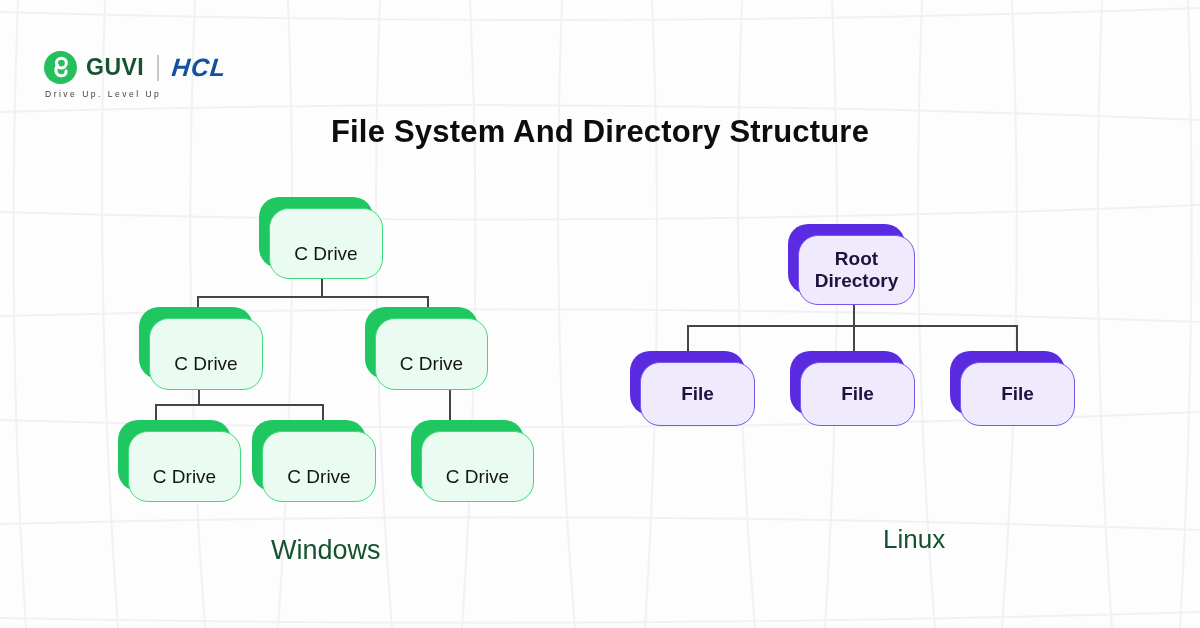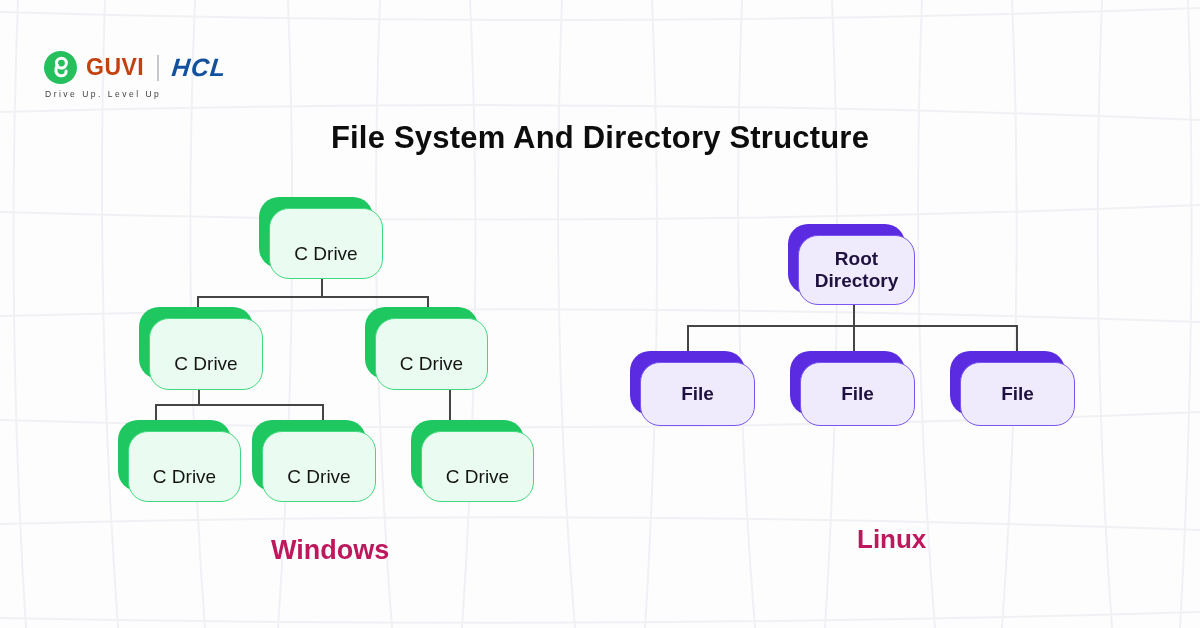--- a/index.html
+++ b/index.html
@@ -6,48 +6,48 @@
   html,body { width: 1200px; height: 628px; }
   body { font-family: "Liberation Sans", sans-serif; background: #fdfdfe; overflow: hidden; }
 
   .canvas { position: relative; width: 1200px; height: 628px; background: #fdfdfe; overflow: hidden; }
 
   .bg-grid { position: absolute; inset: 0; z-index: 0; }
 
   
   .logo-row { position: absolute; left: 44px; top: 51px; display: flex; align-items: center; gap: 9px; z-index: 2; }
   .guvi-mark { width: 33px; height: 33px; display: block; }
-  .guvi-word { font-size: 23px; font-weight: 700; color: #c2410c; letter-spacing: 0.5px; }
+  .guvi-word { font-size: 23px; font-weight: 700; color: #14532d; letter-spacing: 0.5px; }
   .logo-divider { width: 2px; height: 26px; background: #c7c7cc; margin: 0 4px; }
   .hcl-word { font-size: 25px; font-weight: 900; font-style: italic; color: var(--hcl-blue); letter-spacing: 1px; transform: skewX(-6deg); }
   .tagline { position: absolute; left: 45px; top: 89px; font-size: 8.5px; letter-spacing: 2.5px; color: #3f3f3f; z-index: 2; white-space: nowrap; }
 
   
-  .title { position: absolute; left: 0; top: 120px; width: 100%; text-align: center; font-size: 31px; font-weight: 800; color: #0d0d0d; letter-spacing: 0.2px; z-index: 2; }
+  .title { position: absolute; left: 0; top: 114px; width: 100%; text-align: center; font-size: 31px; font-weight: 800; color: #0d0d0d; letter-spacing: 0.2px; z-index: 2; }
 
   
   .node { position: absolute; z-index: 2; }
   .node .shadow { position: absolute; left: -10px; top: -11px; width: 100%; height: 100%; border-radius: 20px; }
   .node .card { position: absolute; inset: 0; border-radius: 20px; display: flex; align-items: center; justify-content: center; text-align: center; }
   .node.green .shadow { background: var(--green-accent); }
   .node.green .card { background: var(--green-fill); border: 1.5px solid var(--green-border); }
   .node.purple .shadow { background: var(--purple-accent); }
   .node.purple .card { background: var(--purple-fill); border: 1.5px solid var(--purple-border); }
   .node.green .card span { font-size: 19px; font-weight: 500; color: #151515; margin-top: 20px; }
   .node.purple .card span { font-size: 19px; font-weight: 700; color: #201240; line-height: 1.18; padding: 0 8px; }
 
   
   .line { position: absolute; background: #454545; z-index: 1; }
   .line.v { width: 1.5px; }
   .line.h { height: 1.5px; }
 
   
-  .caption { position: absolute; font-weight: 700; color: #be185d; z-index: 2; }
+  .caption { position: absolute; font-weight: 400; color: #14532d; z-index: 2; }
   .caption.windows { left: 271px; top: 535px; font-size: 27px; }
-  .caption.linux { left: 857px; top: 524px; font-size: 26px; }
+  .caption.linux { left: 883px; top: 524px; font-size: 26px; }
 </style>
 </head>
 <body>
 
 <div class="canvas">
 
   <svg class="bg-grid" width="1200" height="628" viewBox="0 0 1200 628" fill="none" stroke="#f1f0f4" stroke-width="2">
     <path d="M 18 0 Q 6 314 26 628"></path>
       <path d="M 105 0 Q 95 300 118 628"></path>
     <path d="M 195 0 Q 182 320 205 628"></path>

